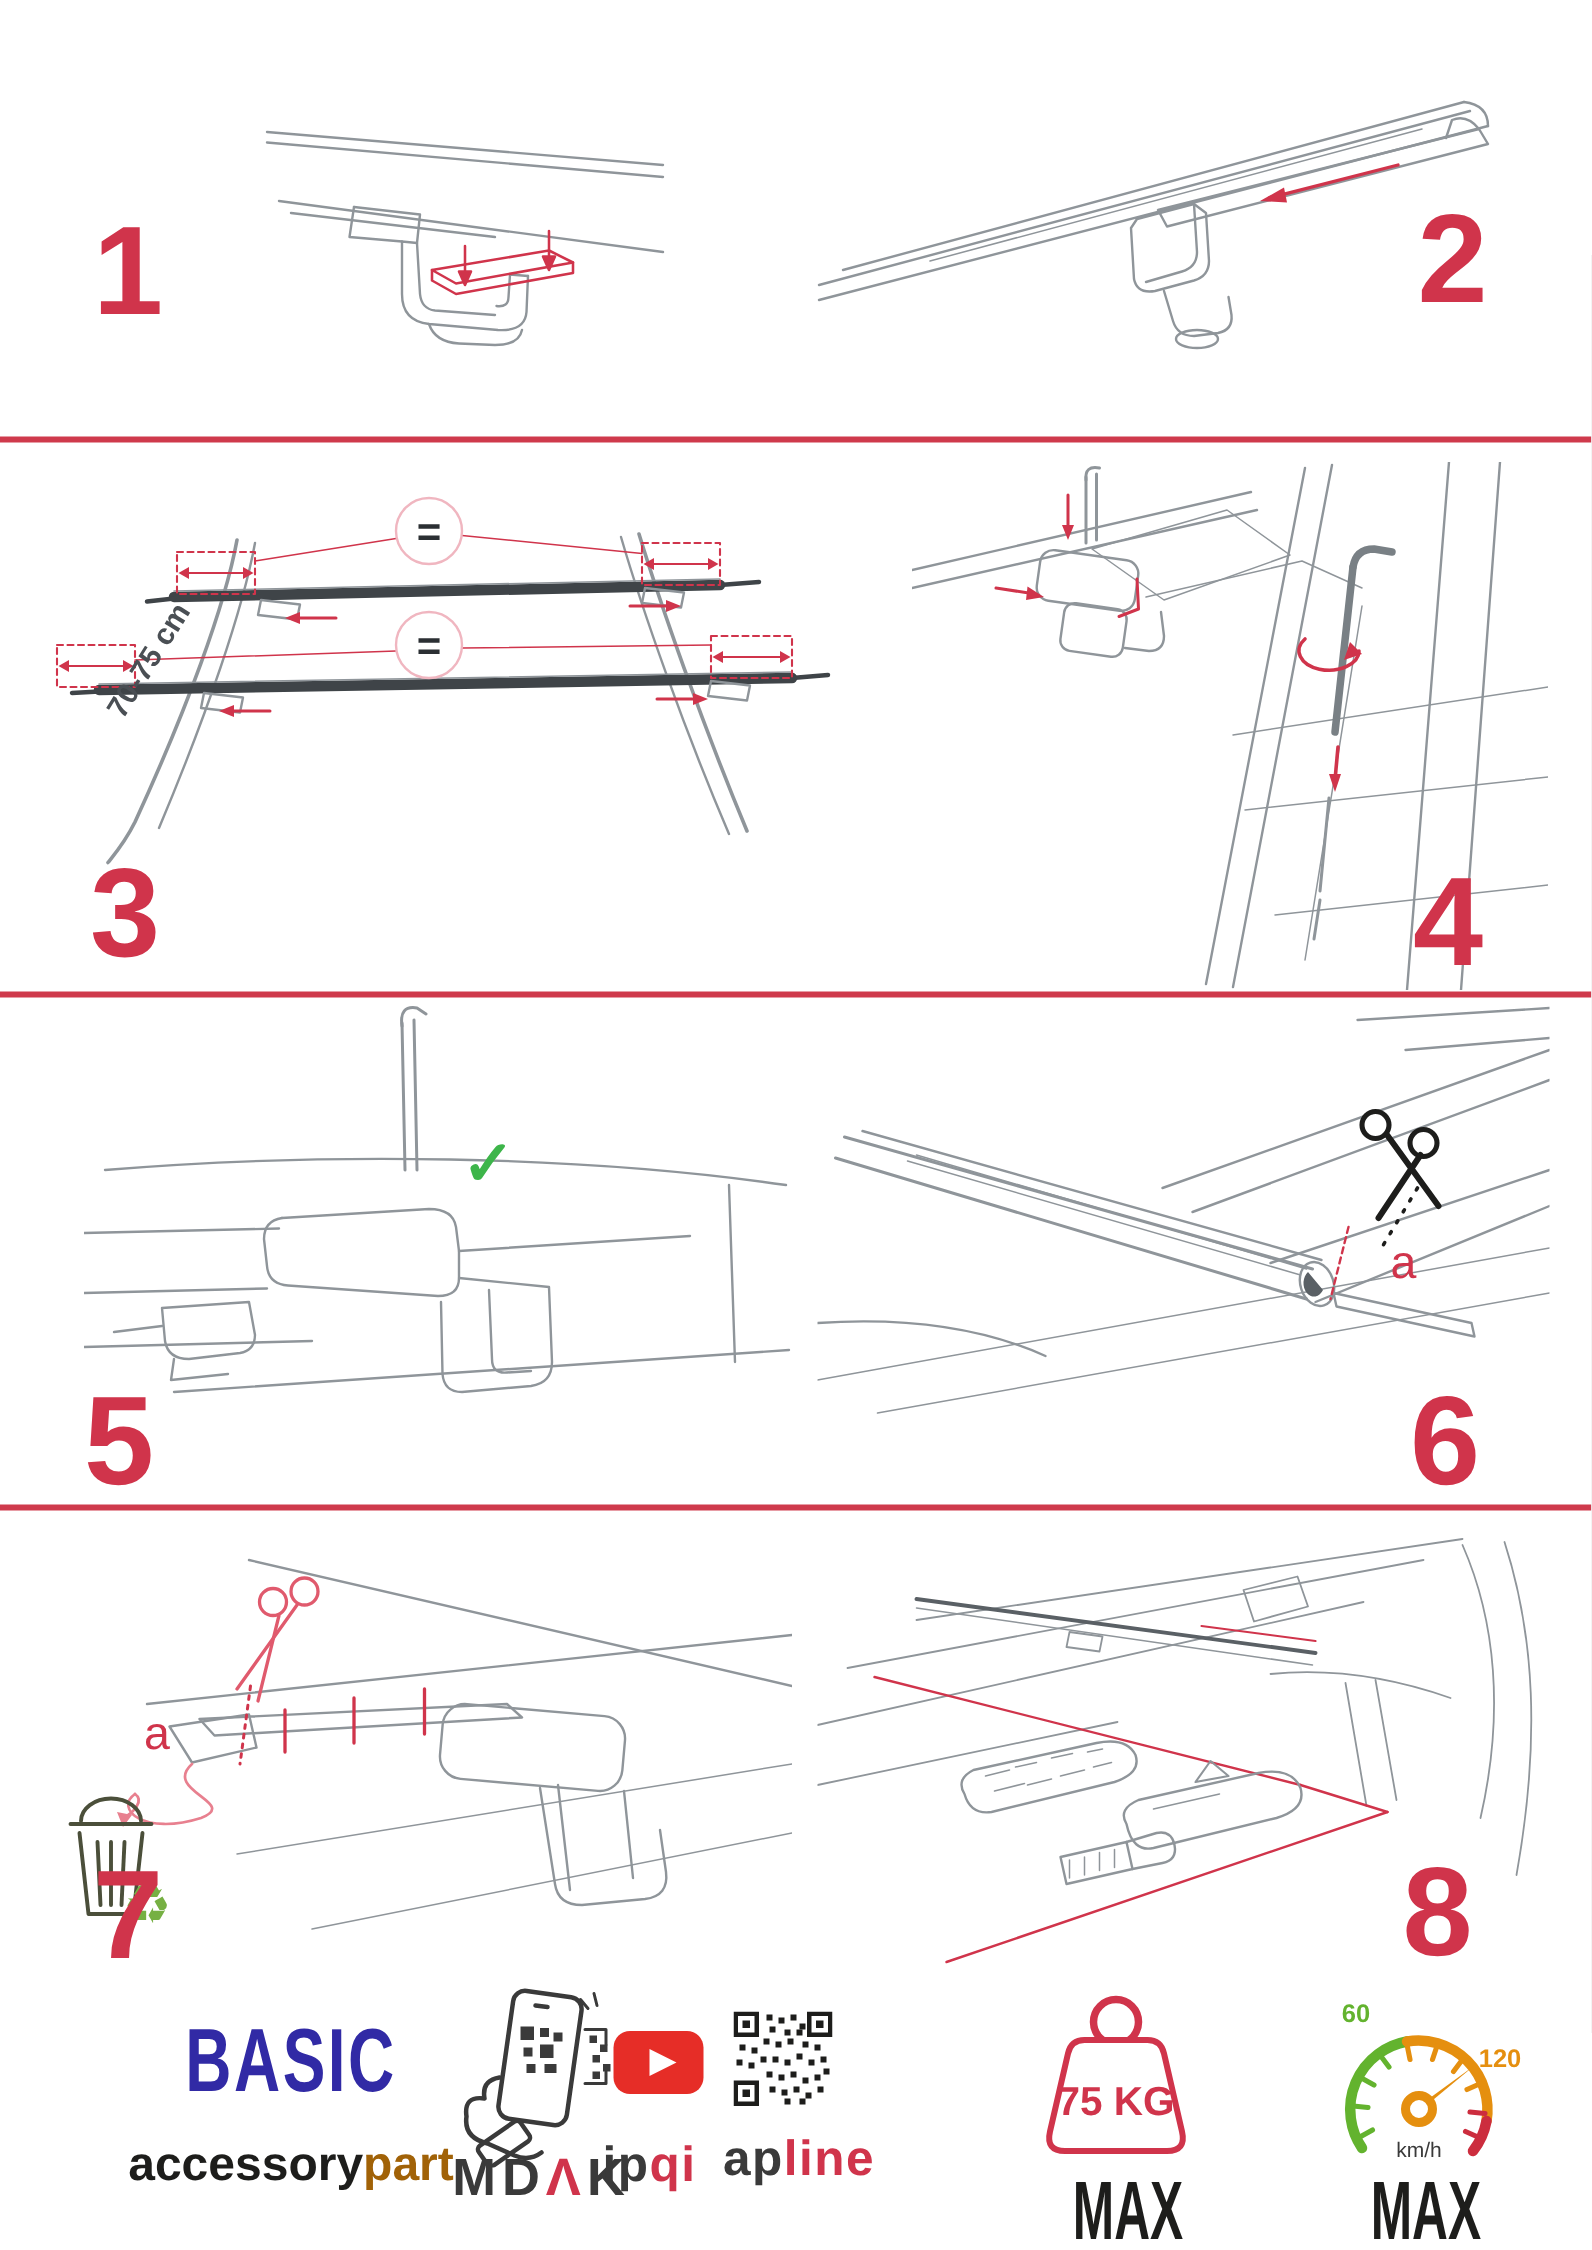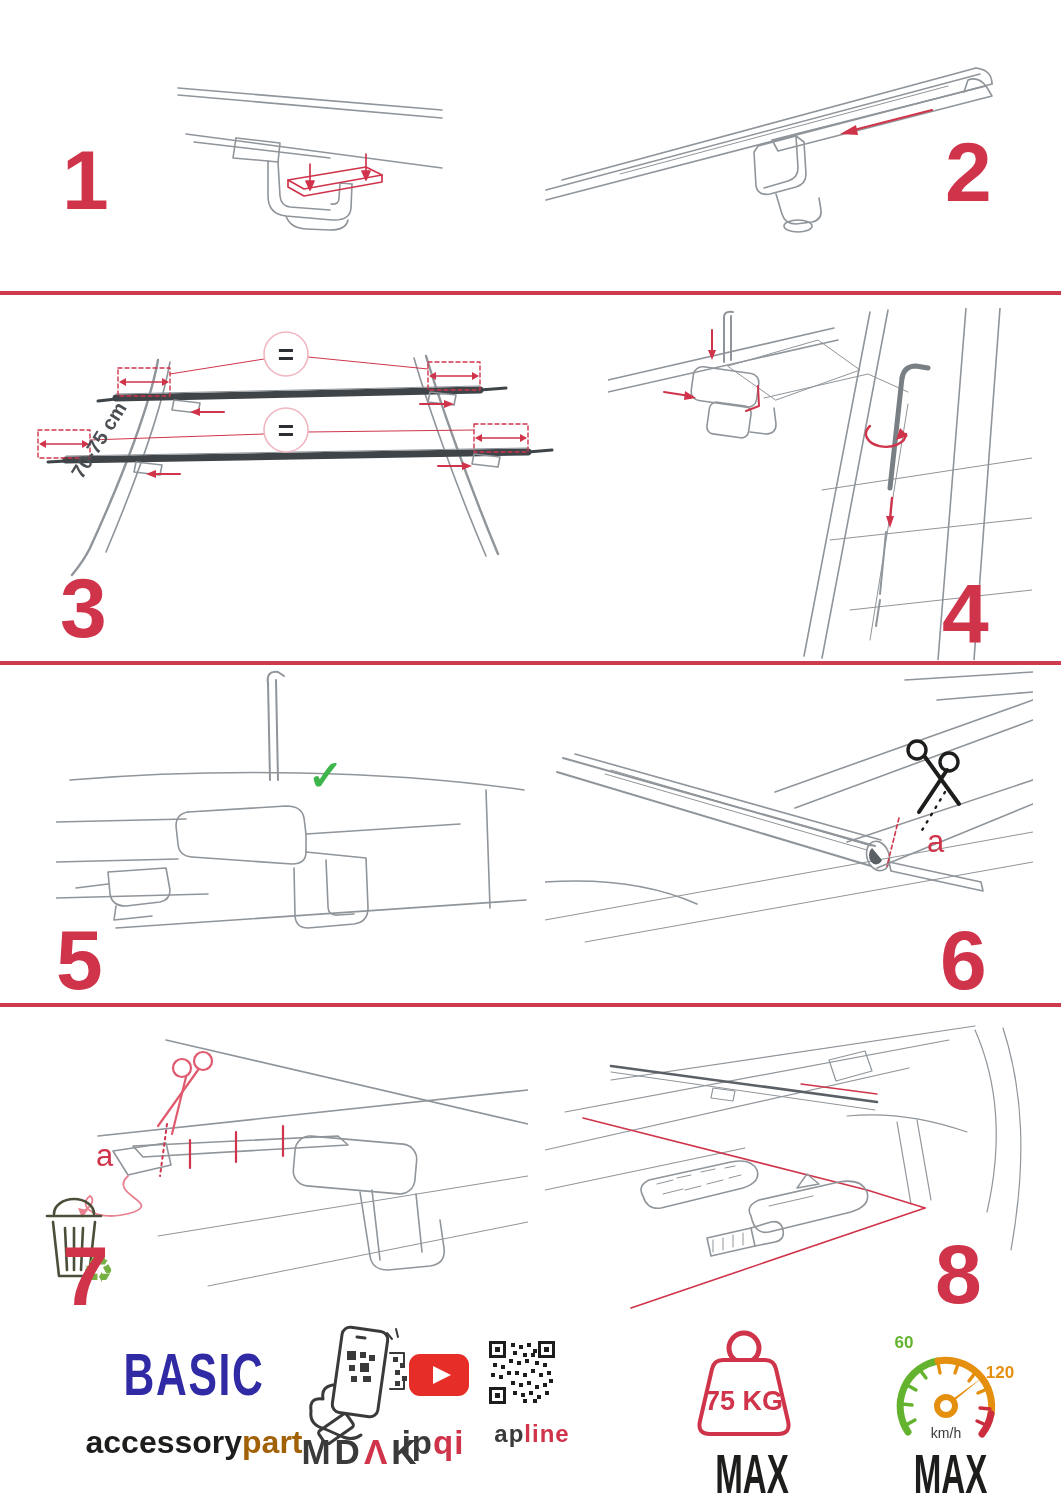--- a/index.html
+++ b/index.html
@@ -14,21 +14,21 @@
   
   .basic{position:absolute;left:84px;top:1340px;width:220px;text-align:center;color:#312aa5;
          font-size:52px;font-weight:bold;letter-spacing:2px;transform:scale(.82,1.15);transform-origin:center top;}
   .accpart{position:absolute;left:64px;top:1424px;width:260px;text-align:center;
            font-size:32px;font-weight:bold;color:#1d1d1b;letter-spacing:0;}
   .accpart .red{color:#a16207;}
   .wordmark{position:absolute;font-weight:bold;color:#3a3a3a;}
   .wordmark .red{color:#d0344b;}
   .mdak{left:296px;top:1432px;width:130px;text-align:center;font-size:35px;letter-spacing:4px;}
   .ipqi{left:393px;top:1424px;width:80px;text-align:center;font-size:33px;letter-spacing:1px;}
-  .apline{left:482px;top:1420px;width:100px;text-align:center;font-size:24px;letter-spacing:1px;}
+  .apline{left:482px;top:1420px;width:100px;text-align:center;font-size:33px;letter-spacing:1px;}
   .maxlbl{position:absolute;font-size:46px;font-weight:bold;color:#1d1d1b;line-height:1;
           transform:scale(.72,1.2);transform-origin:center top;}
 </style>
 </head>
 <body>
 
 <div class="page">
 
   <section>
     <svg class="illus" style="left:170px;top:48px" width="280" height="192" viewBox="0 0 280 192" fill="none" stroke="#8f959a" stroke-width="1.6" stroke-linecap="round" stroke-linejoin="round">

